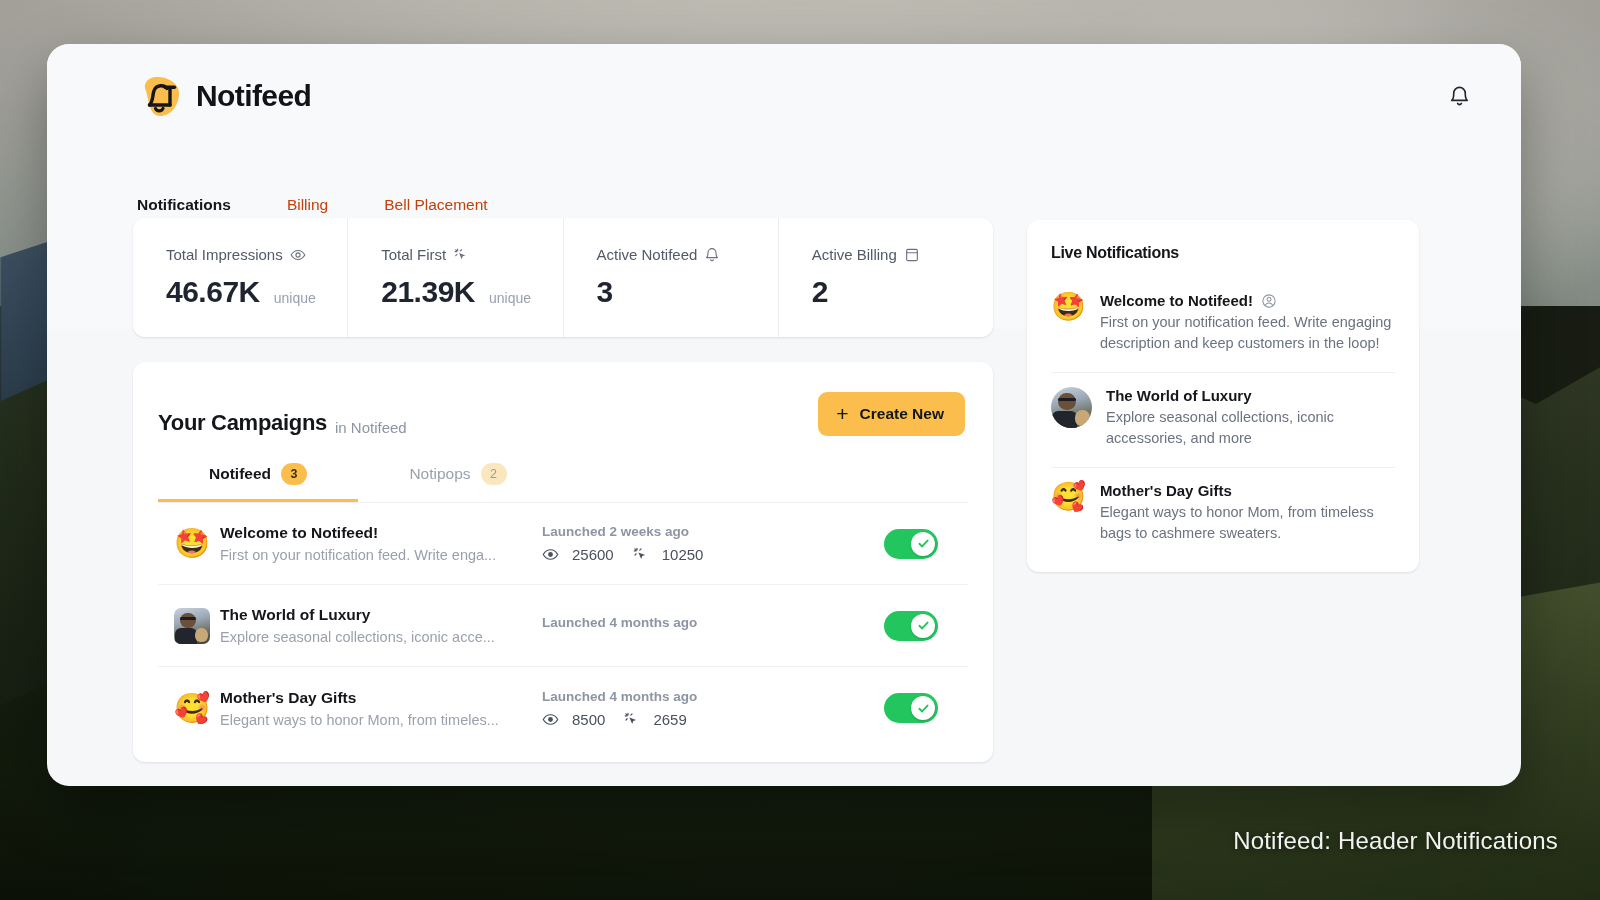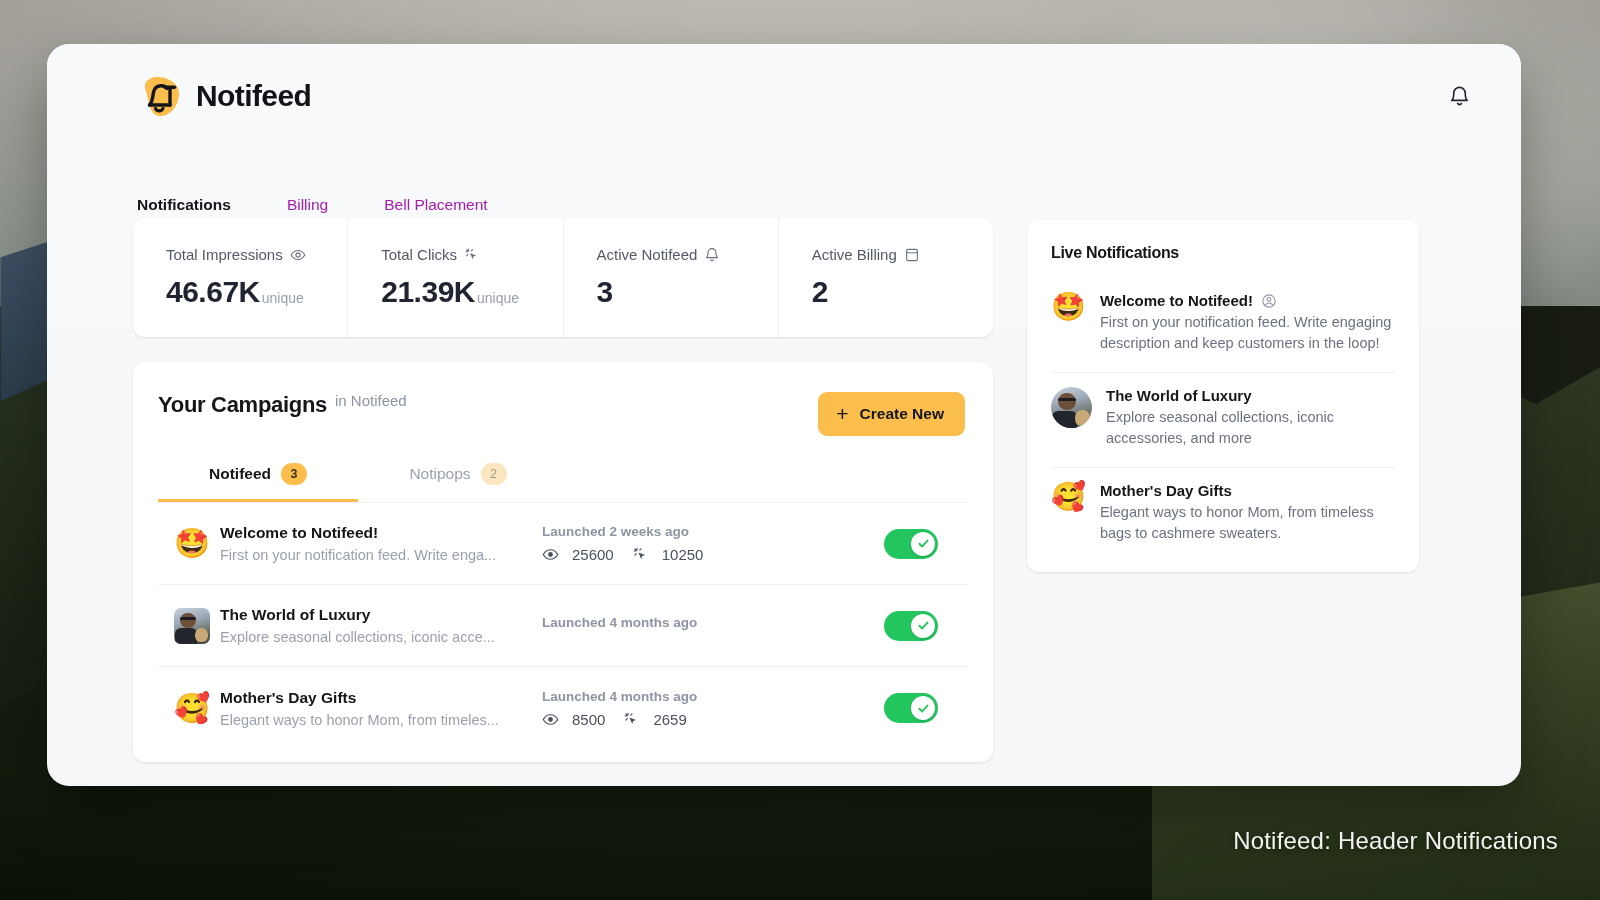--- a/index.html
+++ b/index.html
@@ -78,52 +78,52 @@
   }
   .header-spacer { flex: 1; }
   .bell-btn { width: 34px; height: 34px; display: flex; align-items: center; justify-content: center; }
 
   
   .nav-tabs {
     position: absolute; left: 90px; top: 152px;
     display: flex; align-items: flex-end; gap: 0;
   }
   .nav-tab {
-    font-size: 15.5px; color: #a21caf; padding: 0 0 11px 0; margin-right: 56px;
+    font-size: 15.5px; color: #c2410c; padding: 0 0 11px 0; margin-right: 56px;
     border-bottom: 2px solid transparent; white-space: nowrap;
   }
   .nav-tab.active { color: #14161a; font-weight: bold; border-bottom-color: #2a2d33; }
 
   
   .stats-row {
     position: absolute; left: 86px; top: 174px; width: 860px;
     display: flex; background: #ffffff; border-radius: 12px;
     box-shadow: 0 1px 3px rgba(16,24,40,0.07), 0 1px 2px rgba(16,24,40,0.04);
     overflow: hidden;
   }
   .stat-cell {
     flex: 1; padding: 28px 0 30px 33px; border-right: 1px solid #eceef2;
   }
   .stat-cell:last-child { border-right: none; }
   .stat-label {
     display: flex; align-items: center; gap: 7px;
     font-size: 15px; color: #525a68; margin-bottom: 14px; white-space: nowrap;
   }
-  .stat-value { display: flex; align-items: flex-end; gap: 2px; }
+  .stat-value { display: flex; align-items: flex-end; gap: 14px; }
   .stat-num { font-size: 30px; font-weight: bold; color: #1f2430; letter-spacing: -0.5px; line-height: 1; }
   .stat-unit { font-size: 14px; color: #99a0ad; line-height: 1.25; }
 
   
   .campaigns-card {
     position: absolute; left: 86px; top: 318px; width: 860px; height: 400px;
     background: #ffffff; border-radius: 12px;
     box-shadow: 0 1px 3px rgba(16,24,40,0.07), 0 1px 2px rgba(16,24,40,0.04);
     overflow: hidden;
   }
-  .camp-head { display: flex; align-items: flex-start; padding: 30px 28px 0 25px; }
+  .camp-head { display: flex; align-items: flex-end; padding: 30px 28px 0 25px; }
   .camp-title { font-size: 22px; font-weight: bold; color: #14161a; letter-spacing: -0.3px; }
   .camp-sub { font-size: 15px; color: #8d95a3; margin-left: 8px; }
   .camp-head-spacer { flex: 1; }
   .create-btn {
     display: flex; align-items: center; gap: 11px;
     background: #fbbe4c; color: #14161a; font-weight: bold; font-size: 15.5px;
     border: none; border-radius: 9px; padding: 13px 21px 13px 18px; cursor: pointer;
     white-space: nowrap;
   }
   .plus-glyph { font-size: 21px; font-weight: normal; line-height: 0.8; }
@@ -276,21 +276,21 @@
           </span>
         </div>
         <div class="stat-value">
           <span class="stat-num">46.67K</span>
           <span class="stat-unit">unique</span>
         </div>
       </div>
 
       <div class="stat-cell">
         <div class="stat-label">
-          <span>Total Clicks</span>
+          <span>Total First</span>
           <span>
             <svg width="16" height="16" viewBox="0 0 24 24" fill="none" stroke="#6b7280" stroke-width="1.7" stroke-linecap="round">
               <path d="M9 9l9.5 3.6-4 1.4-1.5 4.2z" fill="#6b7280" stroke="none"></path>
               <path d="M7 3.2v2.4M3.2 7h2.4M4.1 4.1l1.8 1.8M12.8 4.1l-1.8 1.8M4.1 12.8l1.8-1.8"></path>
             </svg>
           </span>
         </div>
         <div class="stat-value">
           <span class="stat-num">21.39K</span>
           <span class="stat-unit">unique</span>

